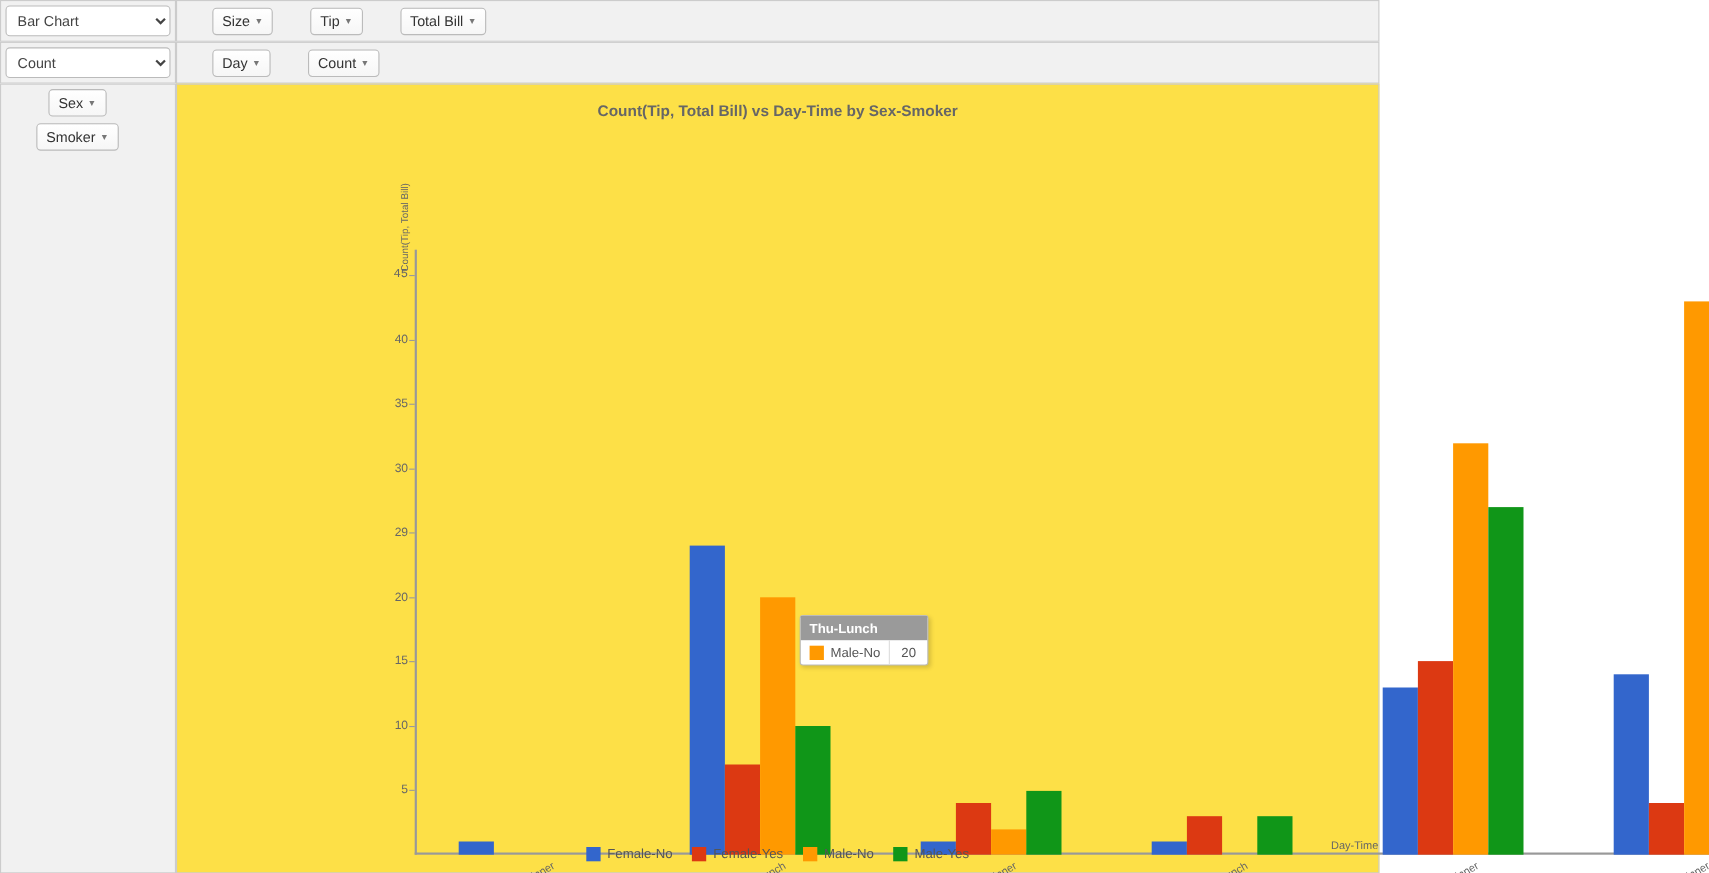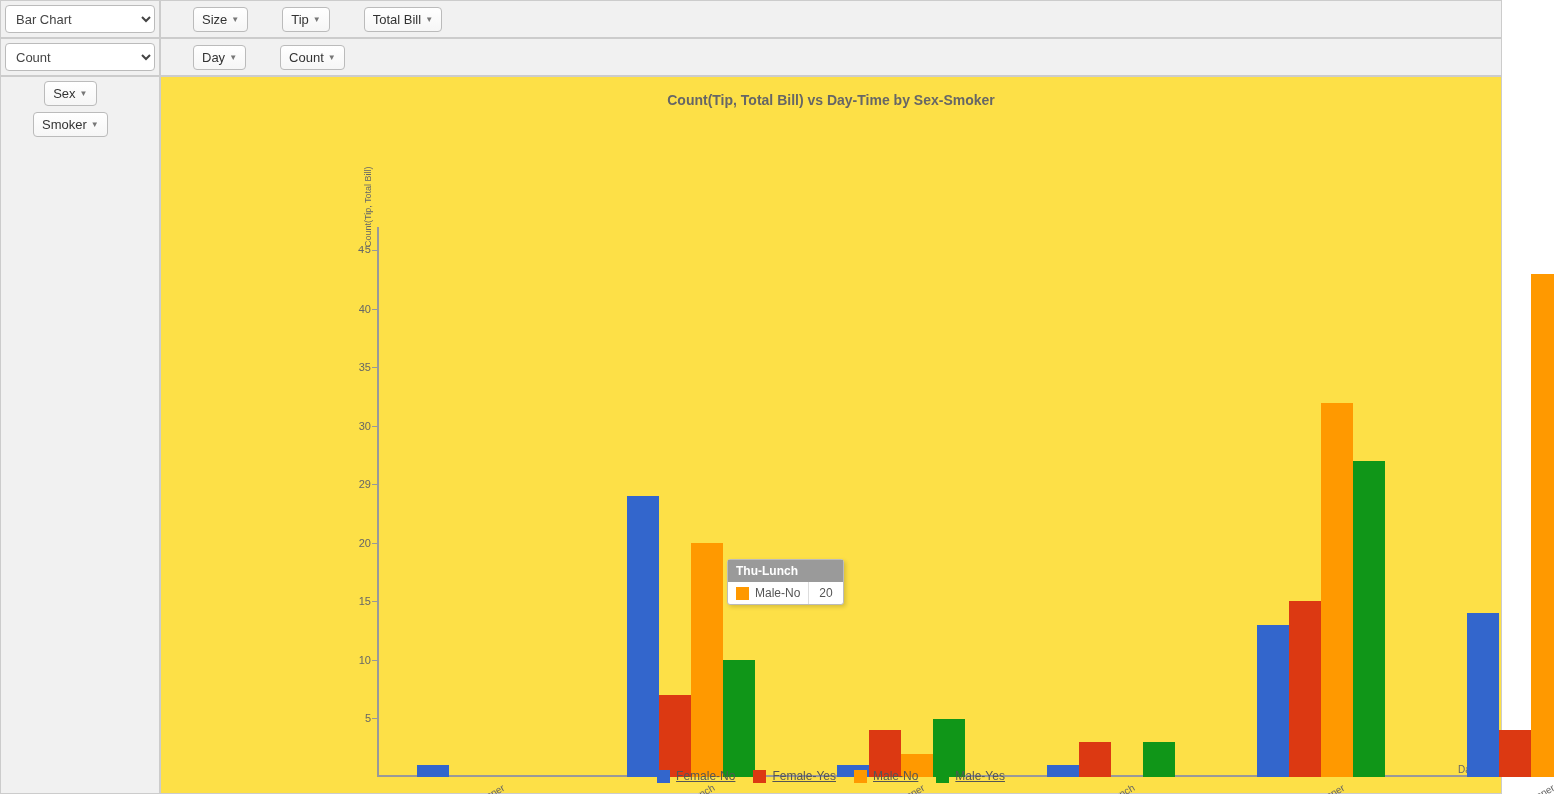--- a/index.html
+++ b/index.html
@@ -1,38 +1,38 @@
 <!DOCTYPE html>
 <html><head>
   <meta charset="utf-8">
   <style>
     * { margin: 0; padding: 0; box-sizing: border-box; }
     body { font-family: Arial, Helvetica, sans-serif; font-size: 13px; color: #555; background: #fff; }
-    .container { display: grid; grid-template-columns: 160px 1fr; grid-template-rows: auto auto 1fr; width: 1502px; height: 794px; }
+    .container { display: grid; grid-template-columns: 160px 1fr; grid-template-rows: auto auto 1fr; width: 1254px; height: 794px; }
     .cell { border: 1px solid #ccc; padding: 4px; background: #f1f1f1; display: flex; align-items: center; gap: 6px; flex-wrap: wrap; }
     .cell.topleft1 { grid-column: 1; grid-row: 1; }
     .cell.topright1 { grid-column: 2; grid-row: 1; }
     .cell.topleft2 { grid-column: 1; grid-row: 2; }
     .cell.topright2 { grid-column: 2; grid-row: 2; }
     .cell.sidebar { grid-column: 1; grid-row: 3; align-content: start; align-items: center; flex-direction: column; }
     .cell.chartarea { grid-column: 2; grid-row: 3; background: #fde047; position: relative; padding: 0; display: block; }
     select.mainsel { width: 100%; height: 28px; background: #fff; border: 1px solid #bbb; border-radius: 4px; padding: 0 6px; font-size: 13px; color: #444; }
     .pill { background: linear-gradient(#fff,#f6f6f6); border: 1px solid #bbb; border-radius: 4px; padding: 4px 8px; font-size: 13px; color: #333; display: inline-flex; align-items: center; gap: 4px; margin-left: 28px; }
     .pill .caret { font-size: 8px; color: #777; }
     .chart-title { text-align: center; padding-top: 15px; font-size: 14px; color: #666; font-weight: 600; }
     .plot { position: absolute; left: 215px; top: 150px; width: 1260px; height: 550px; }
     .y-axis-label { position: absolute; left: 202px; top: 170px; transform: rotate(-90deg); transform-origin: left top; font-size: 9px; color: #666; }
     .x-axis-label { position: absolute; right: 0px; top: 687px; font-size: 10px; color: #666; }
     .y-tick { position: absolute; left: 180px; font-size: 11px; color: #666; width: 30px; text-align: right; }
     .y-tick-line { position: absolute; left: 211px; width: 5px; height: 1px; background: #999; }
     .axis-line-y { position: absolute; left: 216px; top: 150px; width: 2px; height: 550px; background: #999; }
     .axis-line-x { position: absolute; left: 216px; top: 698px; width: 1260px; height: 2px; background: #999; }
     .x-tick-label { position: absolute; top: 705px; font-size: 10px; color: #666; transform: rotate(-30deg); transform-origin: right top; text-align: right; width: 80px; }
     .bar { position: absolute; bottom: 0; }
-    .legend { position: absolute; bottom: 10px; left: 0; right: 0; display: flex; justify-content: center; gap: 18px; font-size: 12px; color: #555; text-decoration: underline; }
+    .legend { position: absolute; bottom: 10px; left: 0; right: 0; display: flex; justify-content: center; gap: 18px; font-size: 12px; color: #555; }
     .legend-item { display: inline-flex; align-items: center; gap: 6px; }
     .swatch { width: 13px; height: 13px; }
     .tooltip { position: absolute; left: 566px; top: 482px; background: #fff; border: 1px solid #bbb; border-radius: 3px; box-shadow: 2px 2px 4px rgba(0,0,0,.15); font-size: 12px; }
     .tooltip .head { background: #9a9a9a; color: #fff; font-weight: bold; padding: 4px 8px; }
     .tooltip .body { display: flex; align-items: center; }
     .tooltip .body .lab { padding: 4px 8px; display: flex; align-items: center; gap: 6px; }
     .tooltip .body .val { padding: 4px 10px; border-left: 1px solid #ddd; }
   </style>
 </head>
 <body>

